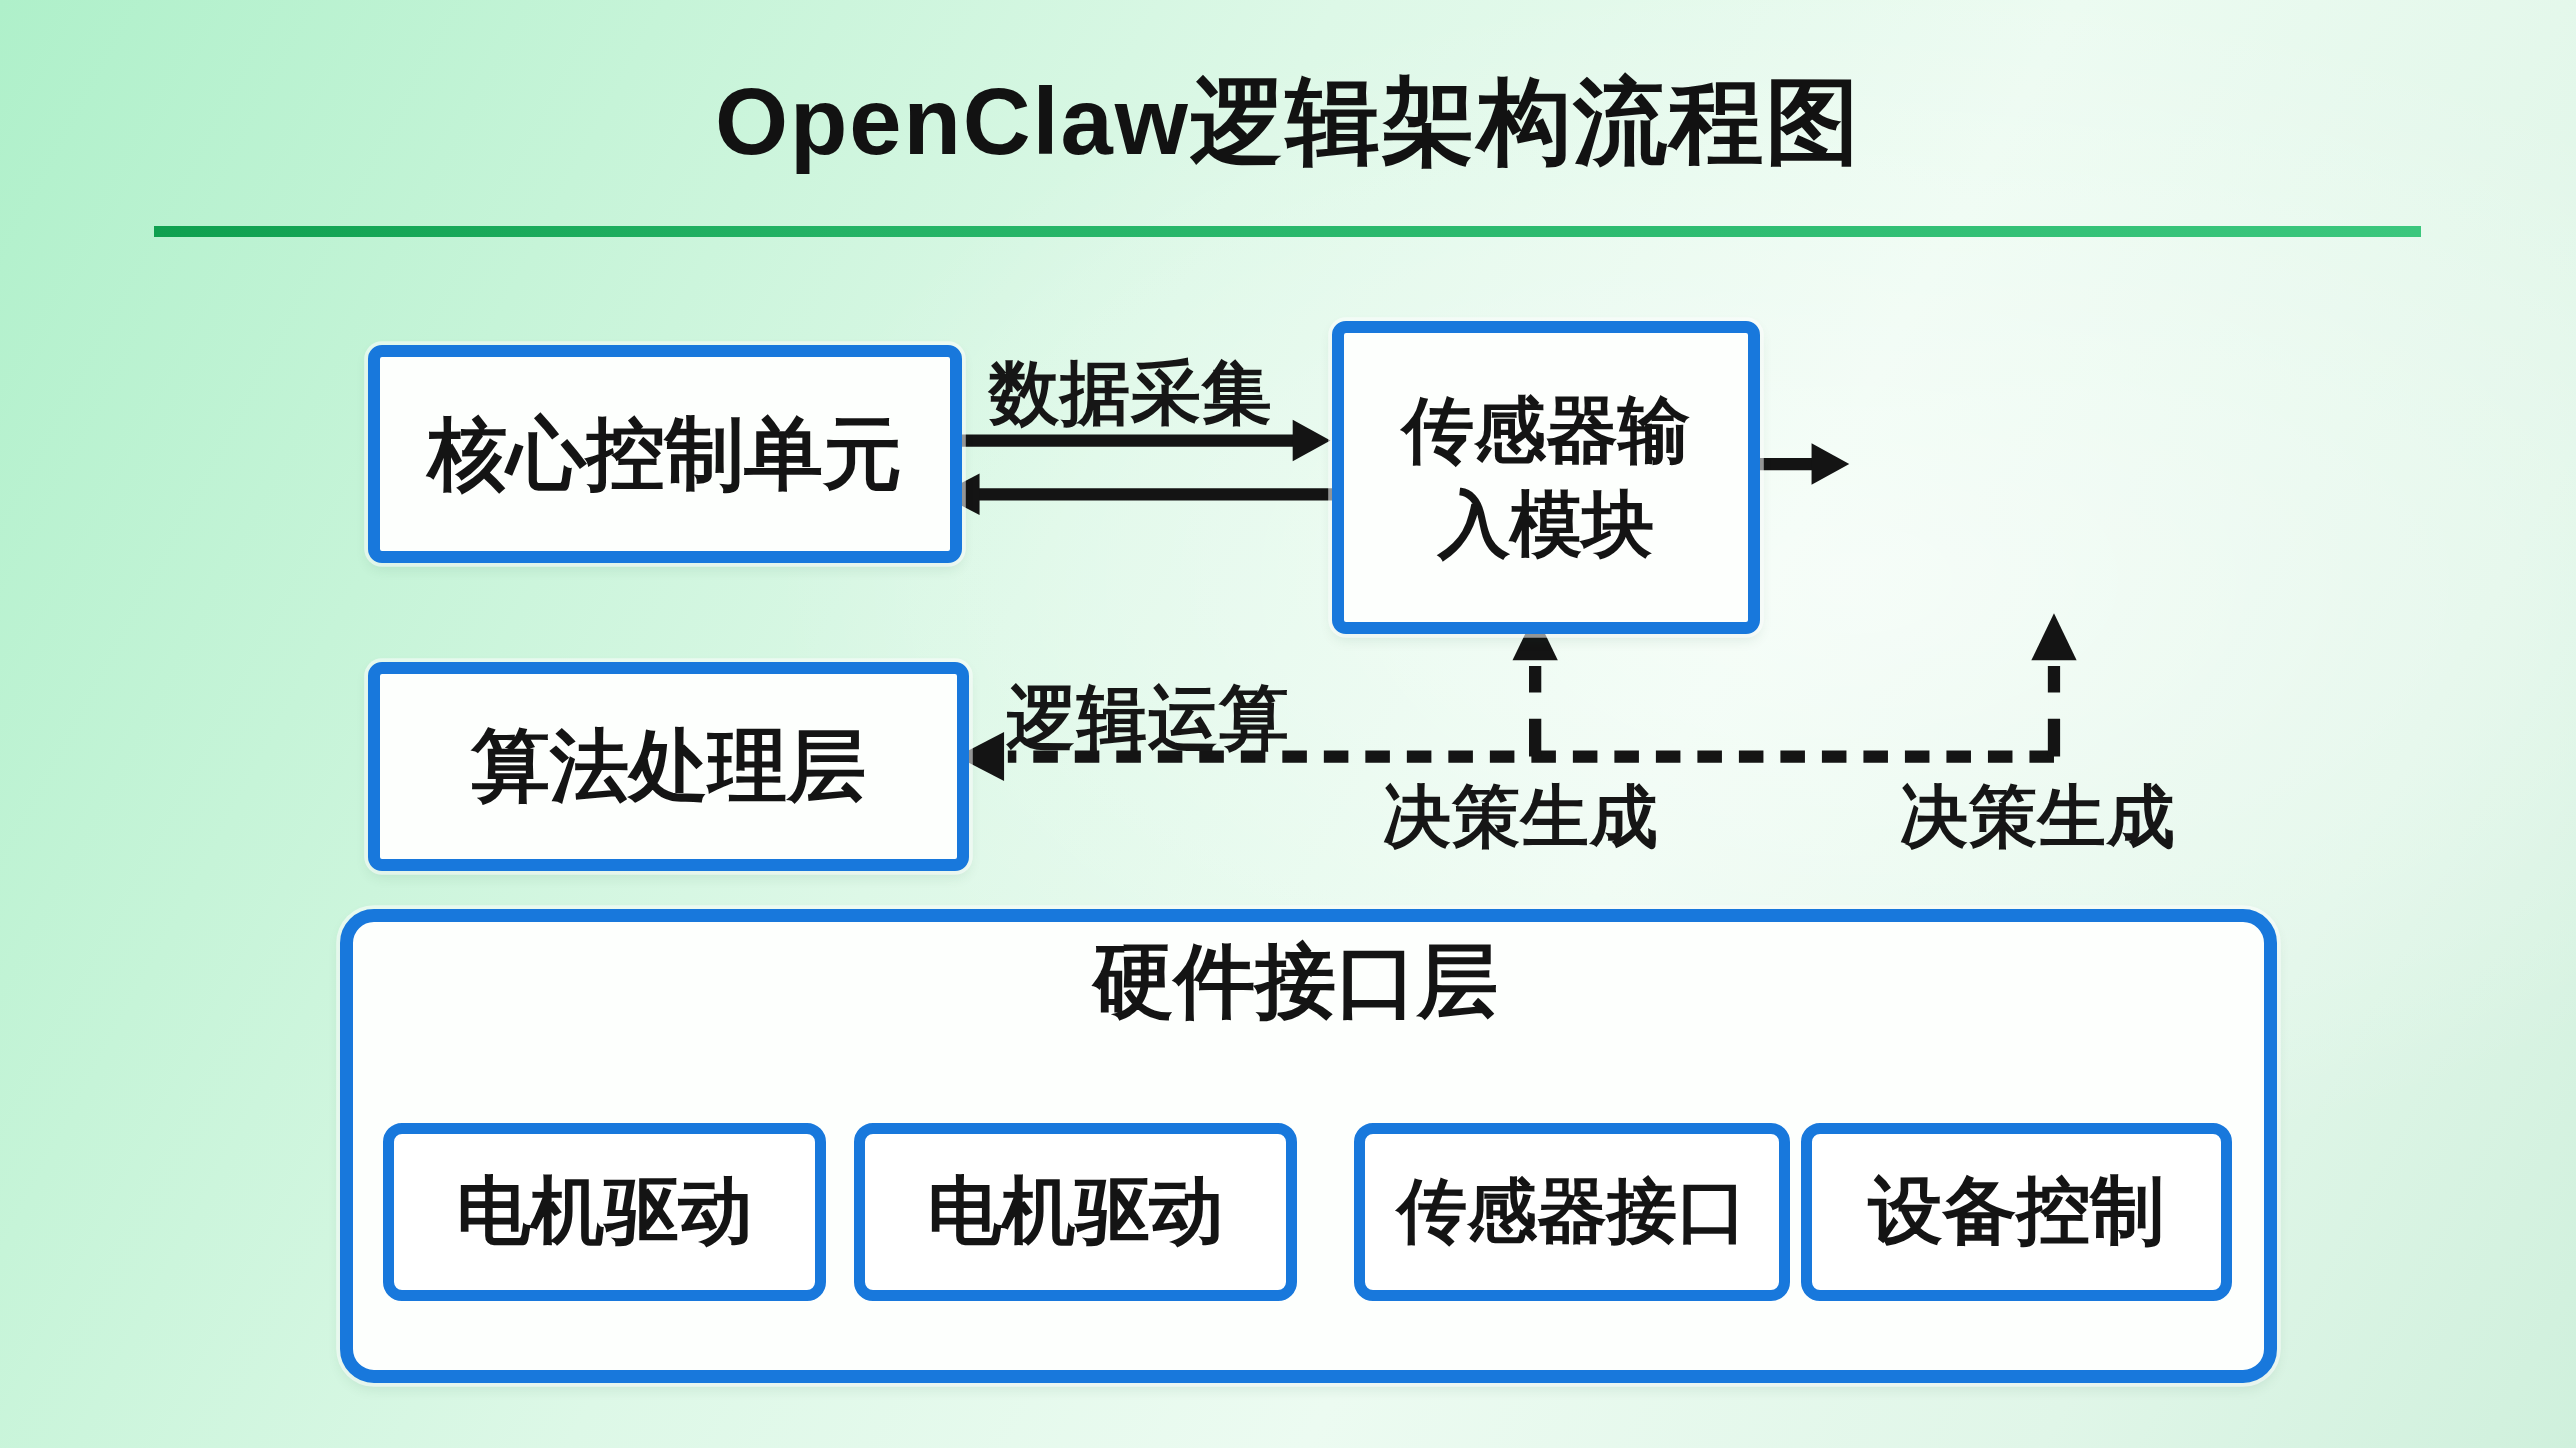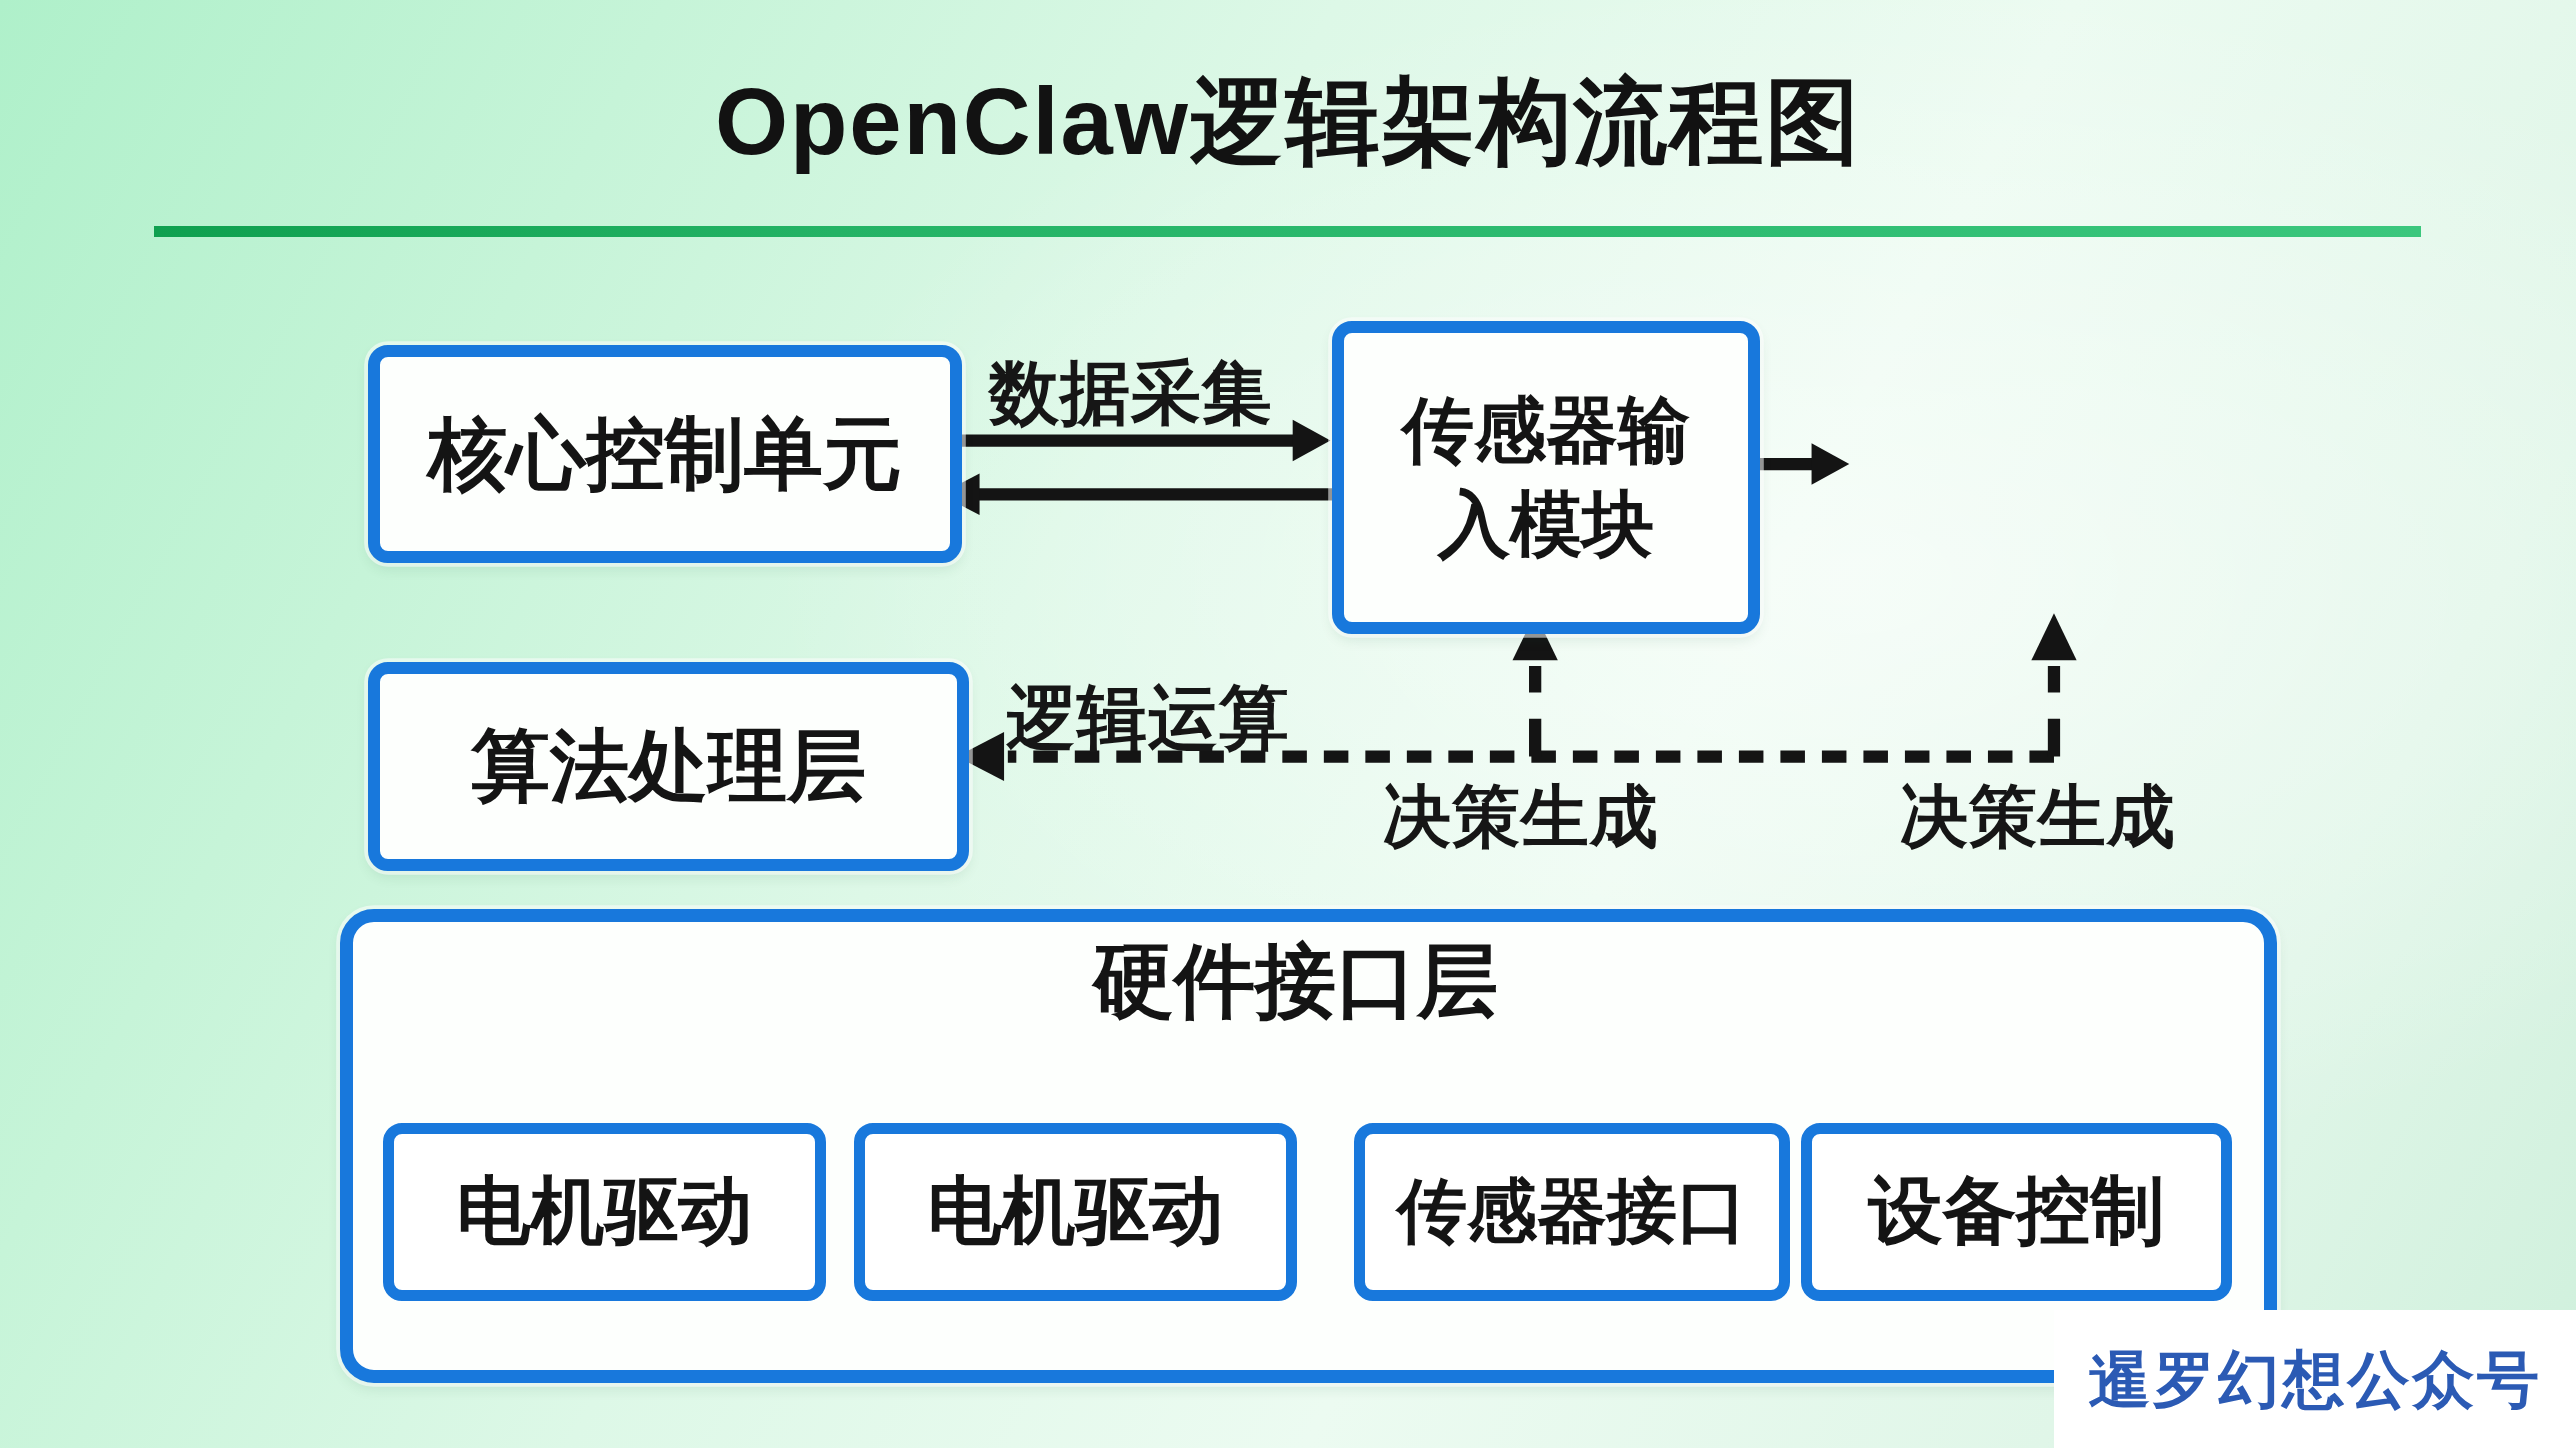--- a/index.html
+++ b/index.html
@@ -17,21 +17,21 @@
   }
   .title-rule{
     position:absolute;left:154px;top:226px;width:2267px;height:11.3px;
     background:linear-gradient(90deg,#0fa04f,#24b365 30%,#2fbd72 70%,#3bc77d);
   }
   .edges{position:absolute;left:0;top:0;width:2576px;height:1448px;}
   .edges line{stroke:#141414;}
   .edges polygon{fill:#141414;}
   .node{
     position:absolute;display:flex;align-items:center;justify-content:center;
-    background:#fdfffd;border:12.3px solid #1878dc;border-radius:20px;
+    background:#fdfffd;border:12.3px solid #1878dc;border-radius:14px;
     box-shadow:0 0 0 3.8px rgba(255,255,255,.55), 0 5.7px 13.2px rgba(10,80,45,.10);
     font-weight:800;text-align:center;color:#141414;
   }
   .node .lbl{white-space:pre-line;line-height:1.3;}
   .node-core   {left:368px;top:345px;width:570px;height:194px;font-size:79px;}
   .node-sensor {left:1332px;top:321px;width:404px;height:289px;font-size:72px;}
   .node-actuator{left:1855px;top:321px;width:398px;height:289px;font-size:72px;}
   .node-algo   {left:368px;top:662px;width:577px;height:185px;font-size:79px;}
   .hardware{
     position:absolute;left:340px;top:909px;width:1911px;height:448px;
@@ -145,18 +145,15 @@
   </div>
   <div class="subnode sub4">
     <span class="lbl">设备控制</span>
   </div>
 
   <span class="edge-label lb-data">数据采集</span>
   <span class="edge-label lb-logic">逻辑运算</span>
   <span class="edge-label lb-dec1">决策生成</span>
   <span class="edge-label lb-dec2">决策生成</span>
 
-  <div class="watermark">
-    <span>暹罗幻想公众号</span>
-  </div>
 
 </div>
 
 
 </body></html>

